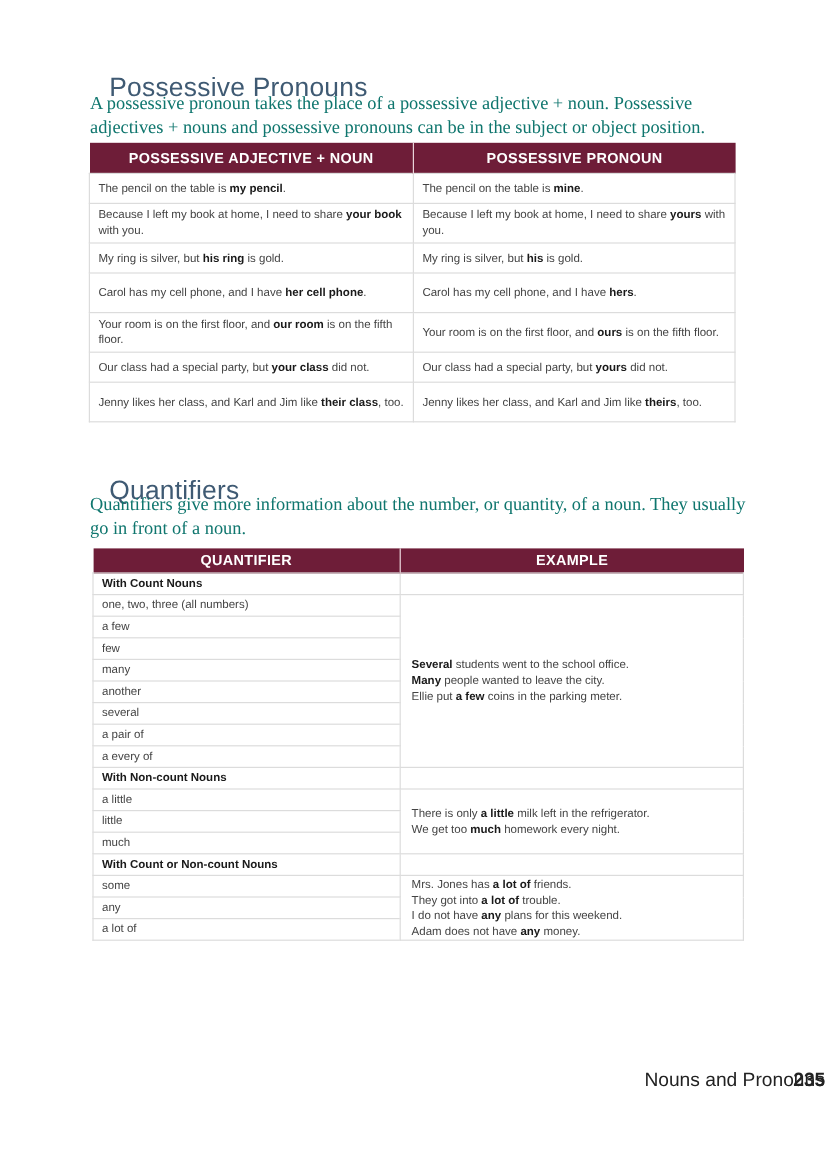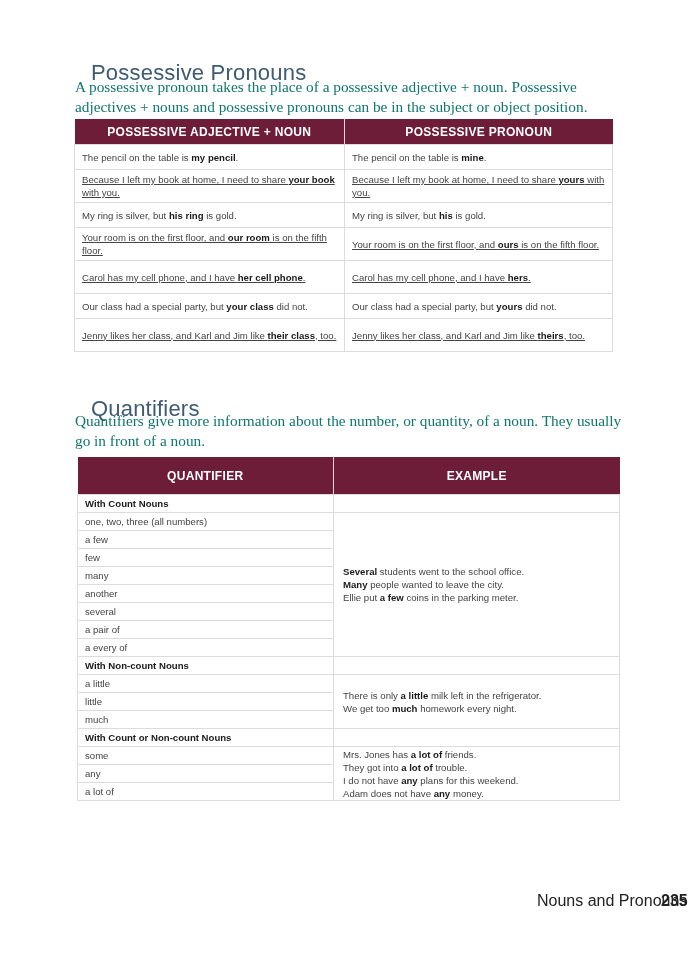--- a/index.html
+++ b/index.html
@@ -29,23 +29,23 @@
     border-right: 1px solid #e9d4da;
   }
   th:last-child { border-right: none; }
   td {
     border: 1px solid #dcdcdc; padding: 0 7px; vertical-align: middle;
     line-height: 13px;
   }
   td b { color: #1a1a1a; margin-top: 28px; }
   #t1 { left: 74px; top: 119px; width: 538px; }
   #t1 td { height: 24px; }
-  #t1 tr.tall td { height: 32px; text-decoration: underline; }
+  #t1 tr.tall td { height: 32px; }
   #t2 { left: 77px; top: 457px; width: 542px; }
-  #t2 th { height: 37px; }
+  #t2 th { height: 20px; }
   #t2 td { height: 17px; line-height: 12px; }
   #t2 td.grp { font-weight: bold; color: #1a1a1a; }
   #t2 td.ex { line-height: 13px; padding-left: 9px; }
   .footer {
     position: absolute; top: 892px; font-family: "Liberation Sans", sans-serif;
     font-size: 16px; color: #222;
   }
   .footer-label { left: 537px; }
   .footer-num { left: 661px; font-weight: bold; }
 </style>
@@ -75,26 +75,26 @@
       </tr>
       <tr class="tall">
         <td><span>Because I left my book at home, I need to share </span><b>your book</b><span> with you.</span></td>
         <td><span>Because I left my book at home, I need to share </span><b>yours</b><span> with you.</span></td>
       </tr>
       <tr>
         <td><span>My ring is silver, but </span><b>his ring</b><span> is gold.</span></td>
         <td><span>My ring is silver, but </span><b>his</b><span> is gold.</span></td>
       </tr>
       <tr class="tall">
+        <td><span>Carol has my cell phone, and I have </span><b>her cell phone</b><span>.</span></td>
+        <td><span>Carol has my cell phone, and I have </span><b>hers</b><span>.</span></td>
+      </tr>
+      <tr class="tall">
         <td><span>Your room is on the first floor, and </span><b>our room</b><span> is on the fifth floor.</span></td>
         <td><span>Your room is on the first floor, and </span><b>ours</b><span> is on the fifth floor.</span></td>
-      </tr>
-      <tr class="tall">
-        <td><span>Carol has my cell phone, and I have </span><b>her cell phone</b><span>.</span></td>
-        <td><span>Carol has my cell phone, and I have </span><b>hers</b><span>.</span></td>
       </tr>
       <tr>
         <td><span>Our class had a special party, but </span><b>your class</b><span> did not.</span></td>
         <td><span>Our class had a special party, but </span><b>yours</b><span> did not.</span></td>
       </tr>
       <tr class="tall">
         <td><span>Jenny likes her class, and Karl and Jim like </span><b>their class</b><span>, too.</span></td>
         <td><span>Jenny likes her class, and Karl and Jim like </span><b>theirs</b><span>, too.</span></td>
       </tr>
     </tbody>

